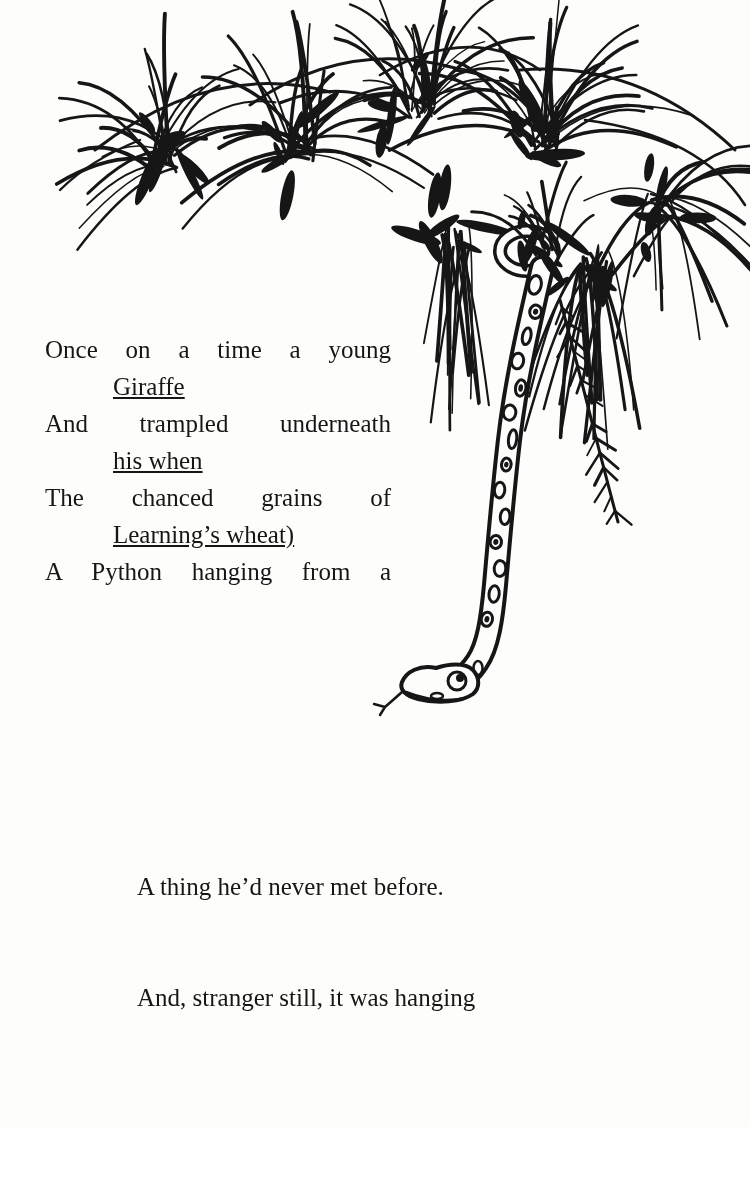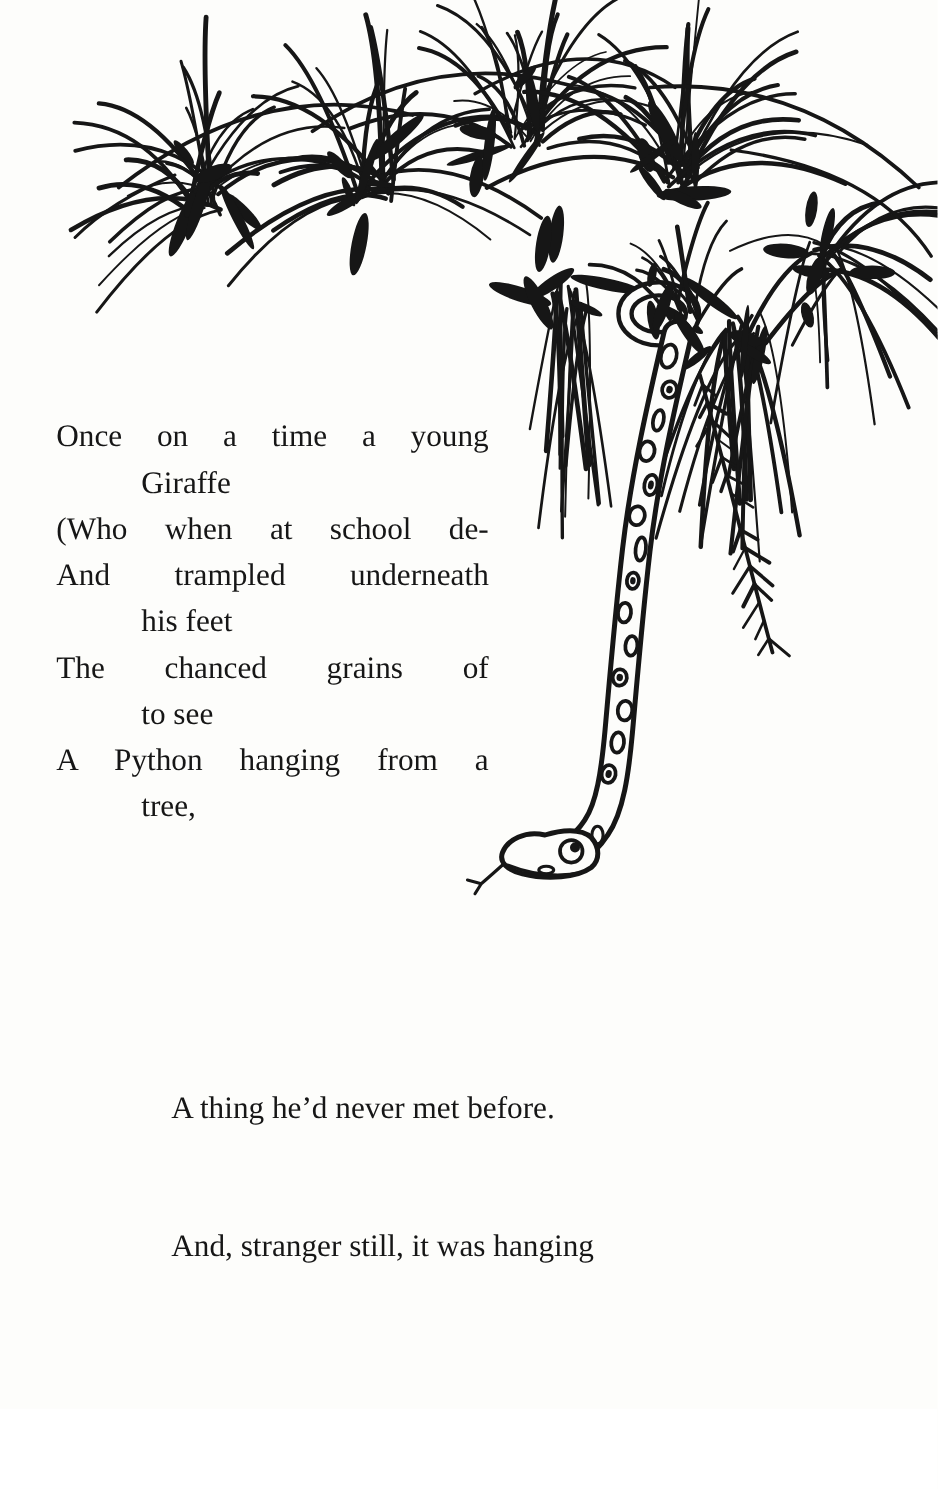--- a/index.html
+++ b/index.html
@@ -6,21 +6,21 @@
   body{width:750px;height:1191px;background:#ffffff;overflow:hidden;}
   .page{position:relative;width:750px;height:1127px;background:#fdfdfb;overflow:hidden;
         font-family:"Liberation Serif","DejaVu Serif",serif;color:#161616;}
   #illus{position:absolute;left:0;top:0;}
   .stanza1{position:absolute;left:45px;top:331px;width:346px;
            font-size:25px;line-height:37px;}
   .stanza2{position:absolute;left:137px;top:794px;width:560px;
            font-size:25px;line-height:37px;white-space:pre-wrap;}
   .line{min-height:37px;}
   .line.j{text-align:justify;text-align-last:justify;-moz-text-align-last:justify;}
-  .line.i{padding-left:68px;}
+  .line.i{padding-left:68px;text-decoration:underline;}
 </style>
 </head>
 <body>
 
 <div class="page">
 
   <svg id="illus" width="750" height="760" viewBox="0 0 750 760" xmlns="http://www.w3.org/2000/svg">
     <g id="gCanopy" fill="none" stroke="#161616" stroke-linecap="round">
         <path d="M167.3 153.3 Q 136.5 137.2 102.2 156.6" stroke-width="1.5"></path>
         <path d="M176.2 171.9 Q 161.2 134.9 133.4 130.6" stroke-width="2.7"></path>
@@ -317,27 +317,25 @@
         <ellipse cx="526.8" cy="264.9" rx="15.7" ry="4.5" fill="#161616" stroke-width="0" transform="rotate(80 530 258)"></ellipse>
         <ellipse cx="549.5" cy="245.5" rx="20.3" ry="4.6" fill="#161616" stroke-width="0" transform="rotate(55 530 258)"></ellipse>
         <ellipse cx="494.7" cy="274.7" rx="9.9" ry="3.4" fill="#161616" stroke-width="0" transform="rotate(103 530 258)"></ellipse>
         <ellipse cx="518.9" cy="261.7" rx="19.3" ry="4.9" fill="#161616" stroke-width="0" transform="rotate(109 530 258)"></ellipse>
       </g>
   </svg>
 
   <div class="stanza1">
     <div class="line j">Once on a time a young</div>
     <div class="line i">Giraffe</div>
-    <div class="line j">(Who when at school de-</div>
     <div class="line j">And trampled underneath</div>
-    <div class="line i">his feet</div>
+    <div class="line i">his when</div>
     <div class="line j">The chanced grains of</div>
-    <div class="line i">to see</div>
+    <div class="line i">Learning’s wheat)</div>
     <div class="line j">A Python hanging from a</div>
-    <div class="line i">tree,</div>
   </div>
 
   <div class="stanza2">
     <div class="line">A thing he’d never met before.</div>
     <div class="line">And, stranger still, it was hanging</div>
     
     
     
     
     

